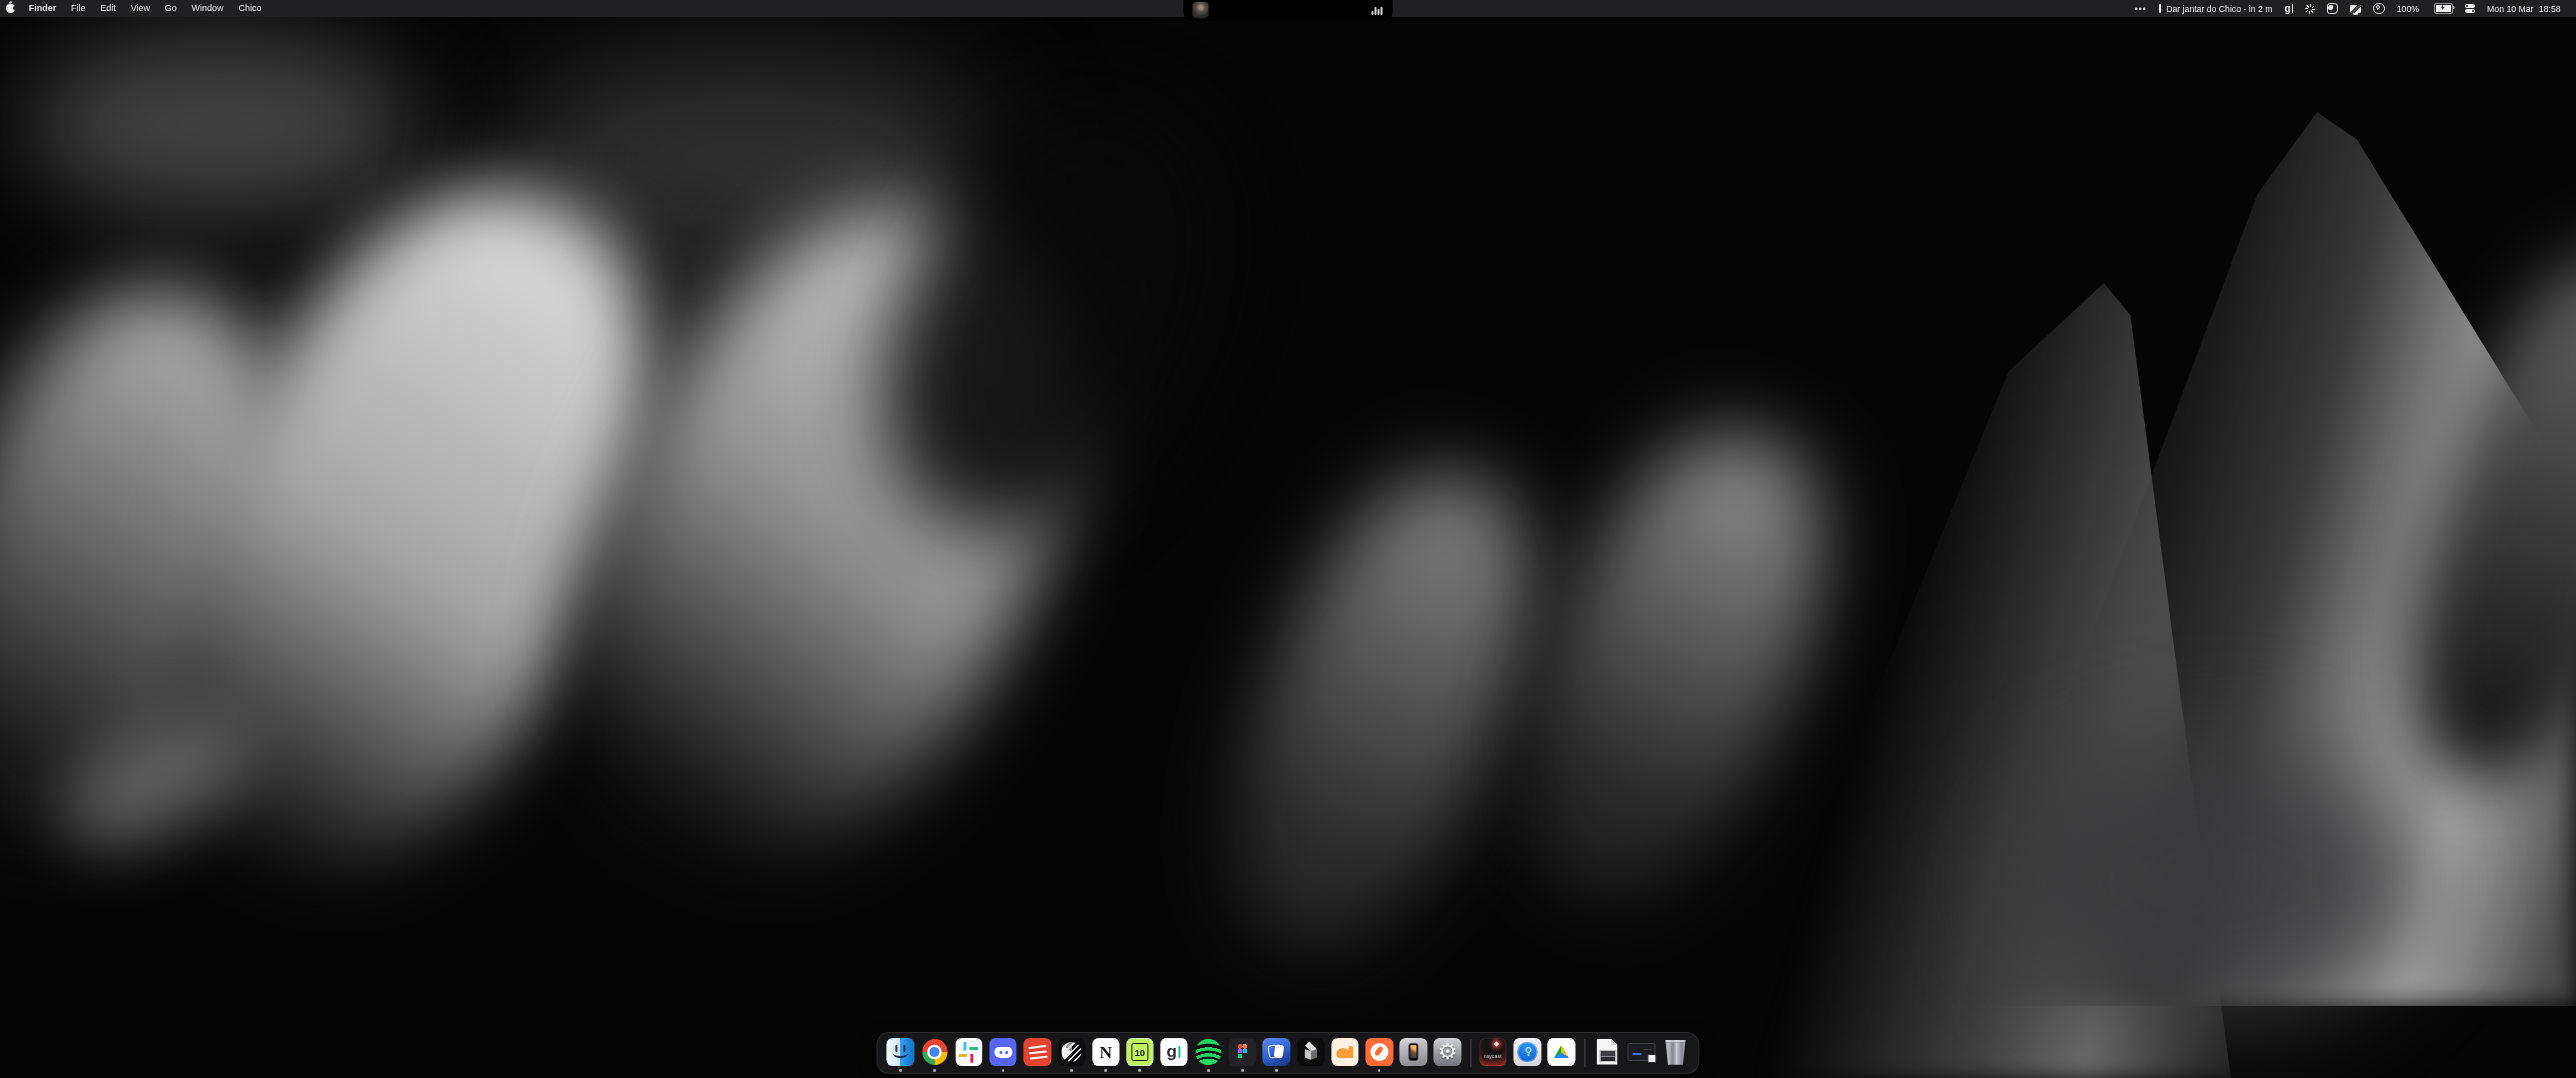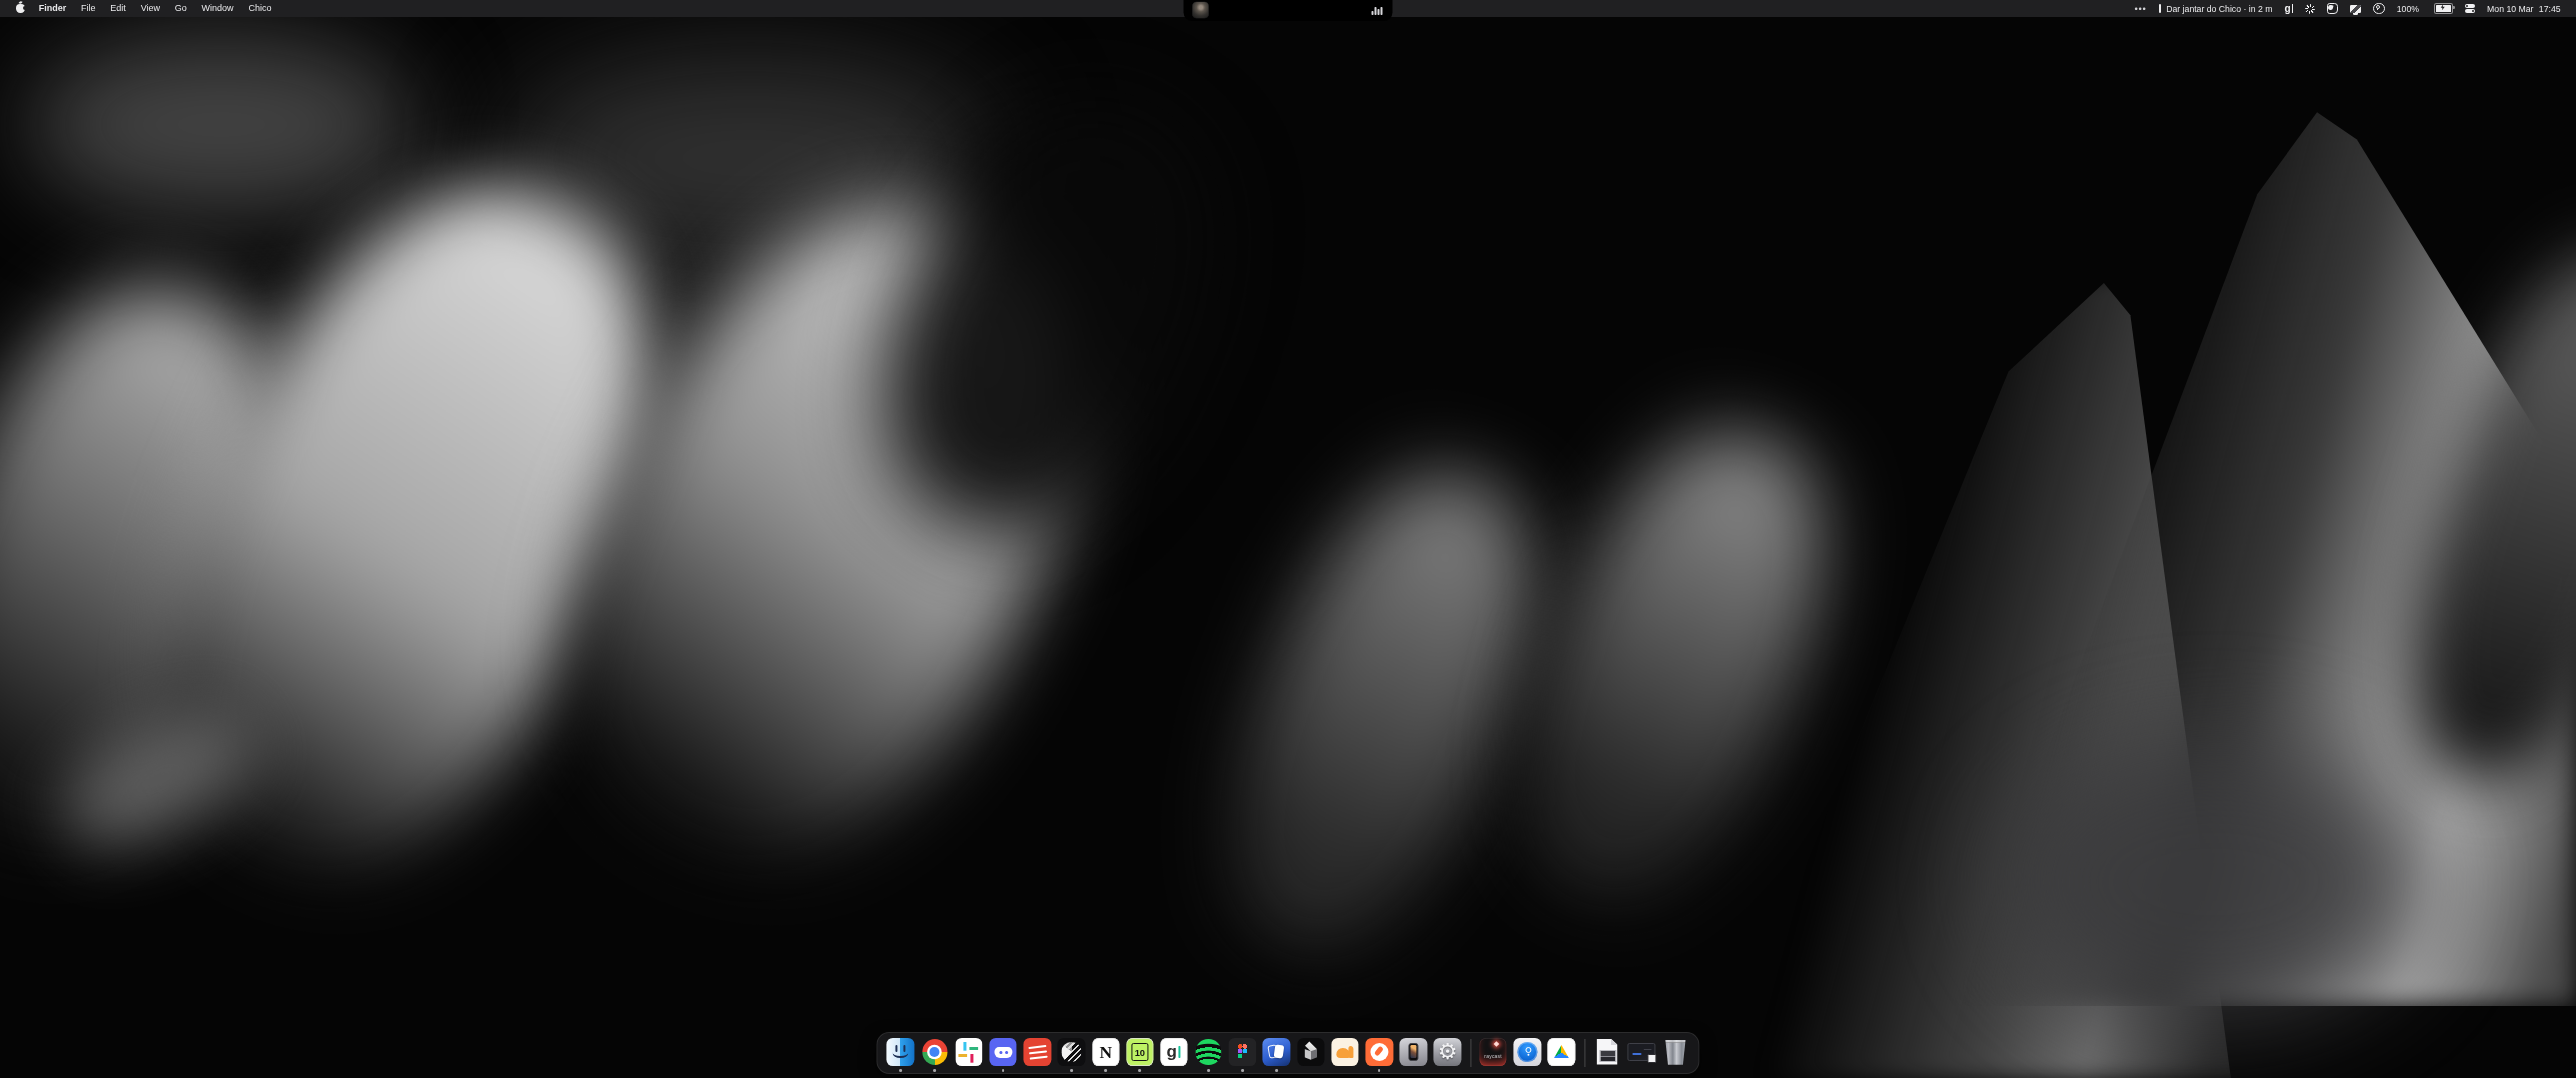--- a/index.html
+++ b/index.html
@@ -37,21 +37,21 @@
             background:linear-gradient(105deg,rgba(8,8,8,0) 35%,#454545 65%,#6e6e6e 78%,#262626 95%);
             filter:blur(10.7px);}
   .wp-blob-br{left:1999px;top:738px;width:429px;height:288px;background:#3a3a3c;border-radius:50%;
               filter:blur(50px);opacity:.85;}
   .wp-edge-r{left:2442px;top:241px;width:215px;height:550px;border-radius:45%;
              background:linear-gradient(180deg,#575757 20%,#181818 90%);transform:rotate(18deg);filter:blur(32px);}
 
   
   .menubar{position:absolute;left:0;top:0;width:100%;height:17.4px;background:#202022;color:#e9e9eb;
            display:flex;align-items:center;justify-content:space-between;font-size:9px;z-index:40;}
-  .mb-left{display:flex;align-items:center;height:100%;padding-left:12px;}
+  .mb-left{display:flex;align-items:center;height:100%;padding-left:2px;}
   .apple{position:relative;width:8.7px;height:8.7px;margin:0 6.7px 0.7px 4px;background:#ededef;
          border-radius:45% 45% 48% 48%;flex:none;}
   .apple::before{content:"";position:absolute;left:3.4px;top:-2.7px;width:3.4px;height:3.4px;background:#ededef;
                  border-radius:80% 0;transform:rotate(28deg);}
   .apple::after{content:"";position:absolute;right:-2px;top:2px;width:4px;height:4px;background:#202022;border-radius:50%;}
   .menu-item{padding:0 7.4px;line-height:17.4px;cursor:default;}
   .menu-item.active{font-weight:700;}
   .mb-right{display:flex;align-items:center;height:100%;padding-right:9.4px;font-size:8.7px;}
   .st{display:flex;align-items:center;height:100%;padding:0 6px;}
   .dots3{letter-spacing:0.7px;color:#d2d2d6;font-size:9.4px;}
@@ -285,21 +285,21 @@
           </span>
       </span>
       <span class="st">
         <span class="cc">
           <span class="pill top"></span>
             <span class="pill bot"></span>
         </span>
       </span>
       <span class="st clock">
         <span>Mon 10 Mar</span>
-        <span>17:45</span>
+        <span>18:58</span>
       </span>
     </div>
   </div>
 
   <div class="island">
     <span class="album"></span>
     <span class="viz">
         <span style="height: 4px;"></span>
         <span style="height: 7.4px;"></span>
         <span style="height: 5.4px;"></span>

